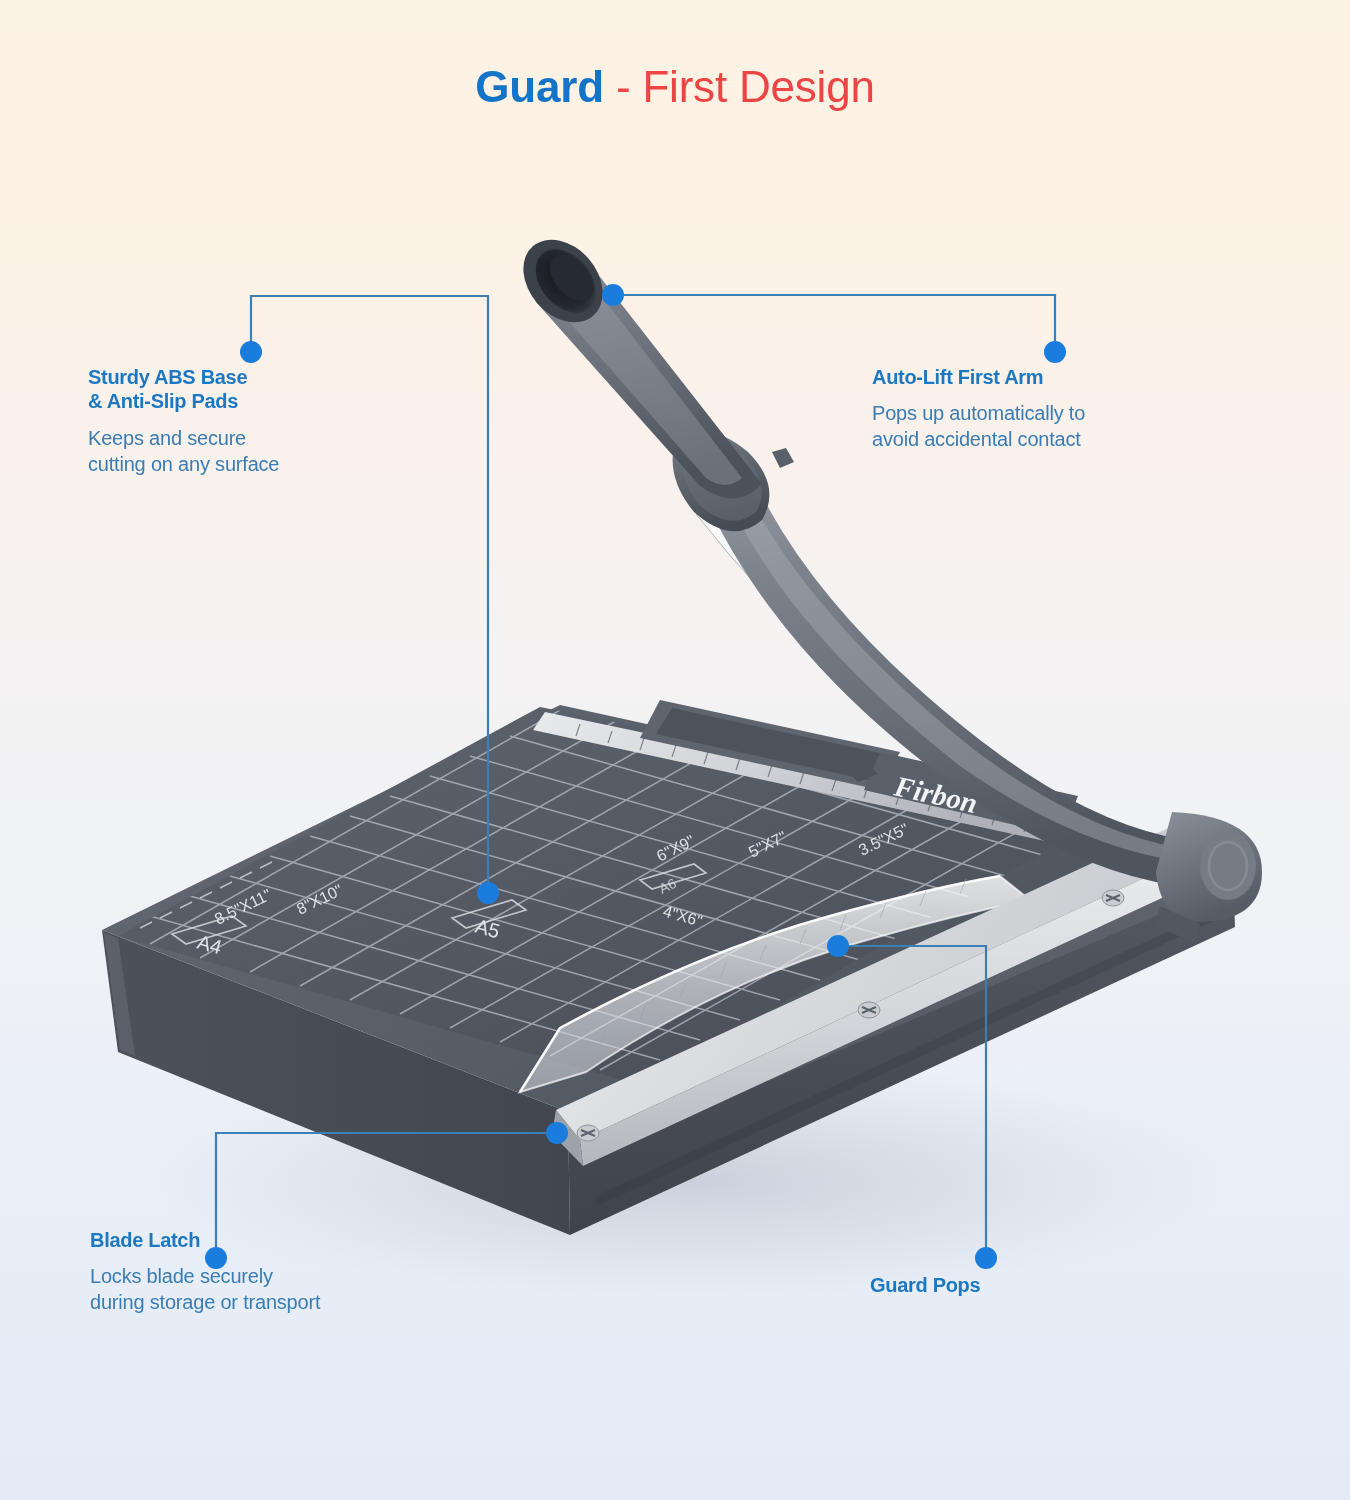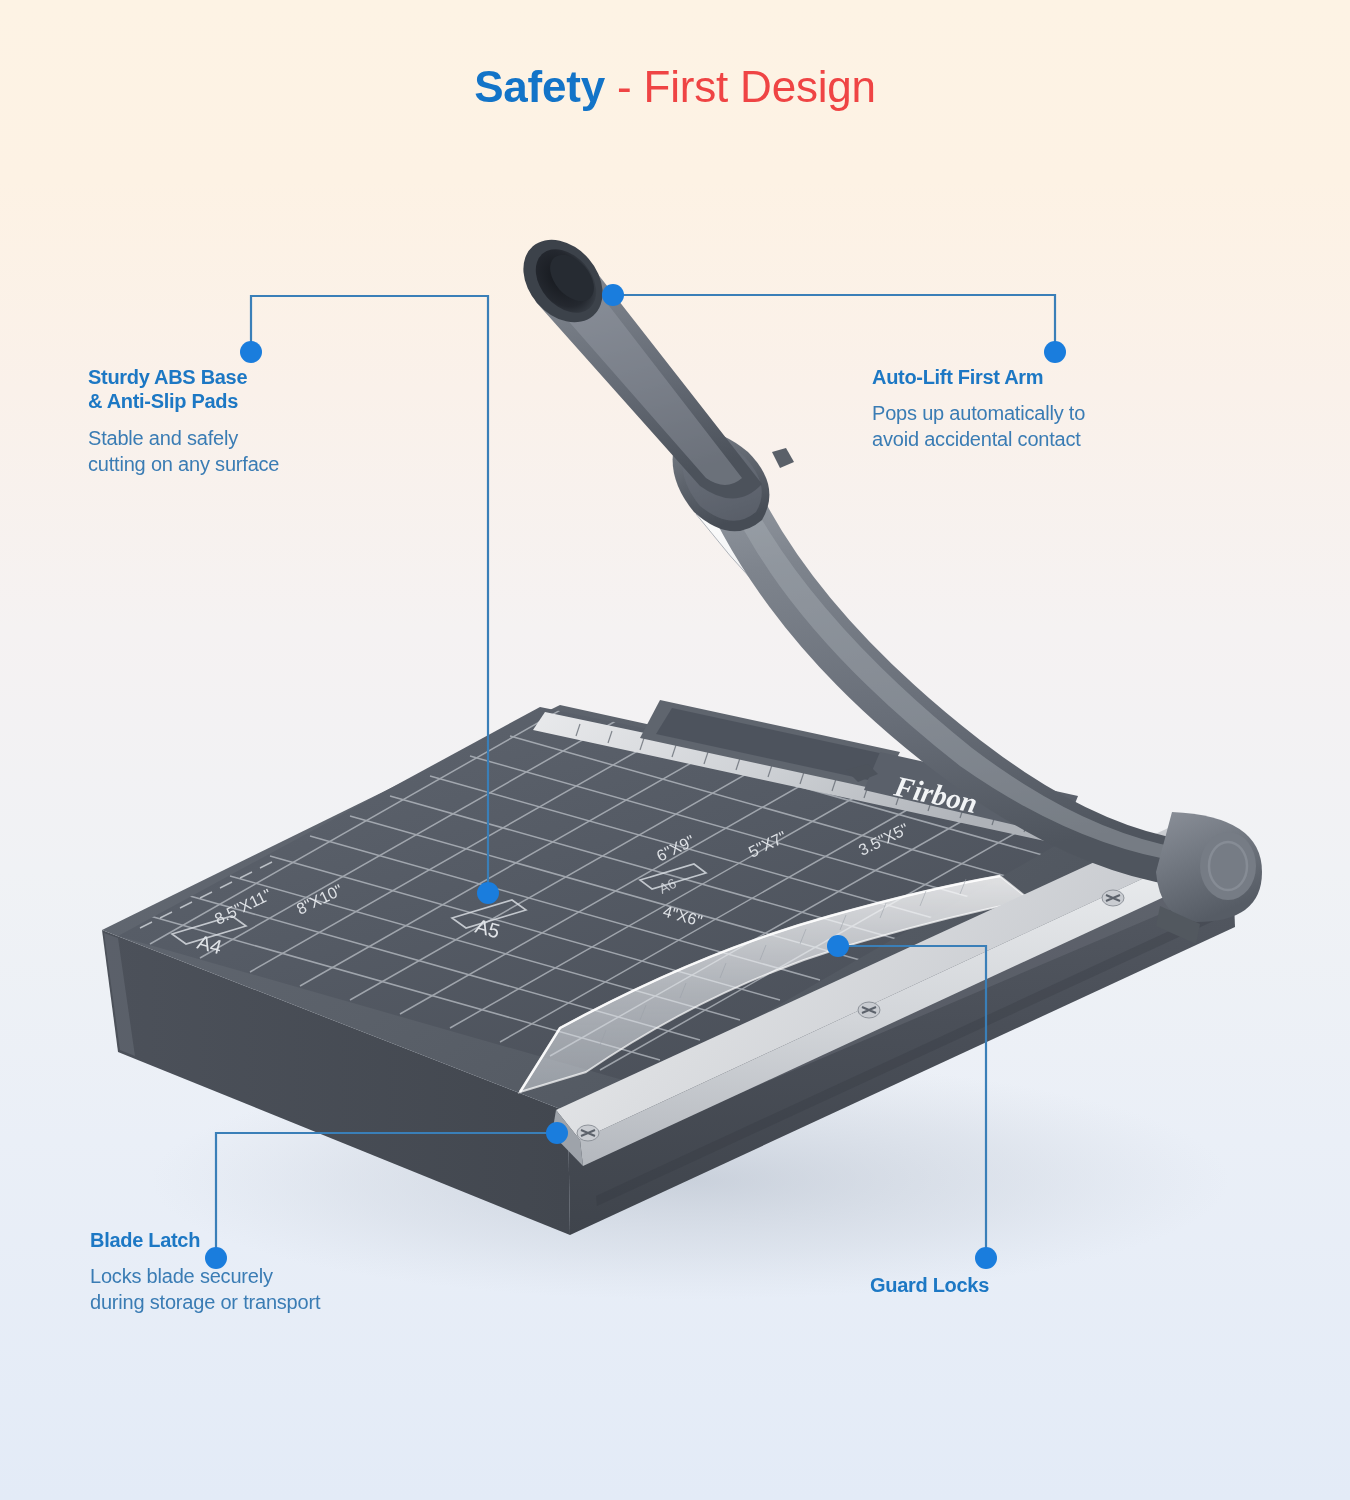--- a/index.html
+++ b/index.html
@@ -42,21 +42,21 @@
   #leaders, #product { position:absolute; inset:0; }
   #product { width:1350px; height:1500px; }
   #leaders { width:1350px; height:1500px; pointer-events:none; }
 </style>
 </head>
 <body>
 
 <div id="stage">
 
   <div class="title">
-    <span class="strong">Safety</span><span class="light"> - First Design</span>
+    <span class="strong">Guard</span><span class="light"> - First Design</span>
   </div>
 
   <svg id="product" viewBox="0 0 1350 1500">
     <defs>
       <linearGradient id="gBaseTop" x1="0" y1="0" x2="1" y2="0.5">
         <stop offset="0" stop-color="#646a74"></stop>
           <stop offset="0.5" stop-color="#5a6069"></stop>
           <stop offset="1" stop-color="#4e545d"></stop>
       </linearGradient>
       <linearGradient id="gBaseFront" x1="0" y1="0" x2="0" y2="1">
@@ -330,33 +330,33 @@
       <circle cx="557" cy="1133" r="11"></circle>
       <circle cx="216" cy="1258" r="11"></circle>
       <circle cx="838" cy="946" r="11"></circle>
       <circle cx="986" cy="1258" r="11"></circle>
     </g>
   </svg>
 
   <div class="callout" id="co-abs">
     <h3>Sturdy ABS Base
 &amp; Anti-Slip Pads</h3>
-    <p>Stable and safely
+    <p>Keeps and secure
 cutting on any surface</p>
   </div>
 
   <div class="callout" id="co-arm">
     <h3>Auto-Lift First Arm</h3>
     <p>Pops up automatically to
 avoid accidental contact</p>
   </div>
 
   <div class="callout" id="co-latch">
     <h3>Blade Latch</h3>
     <p>Locks blade securely
 during storage or transport</p>
   </div>
 
   <div class="callout" id="co-guard">
-    <h3>Guard Locks</h3>
+    <h3>Guard Pops</h3>
   </div>
 
 </div>
 
 </body></html>

